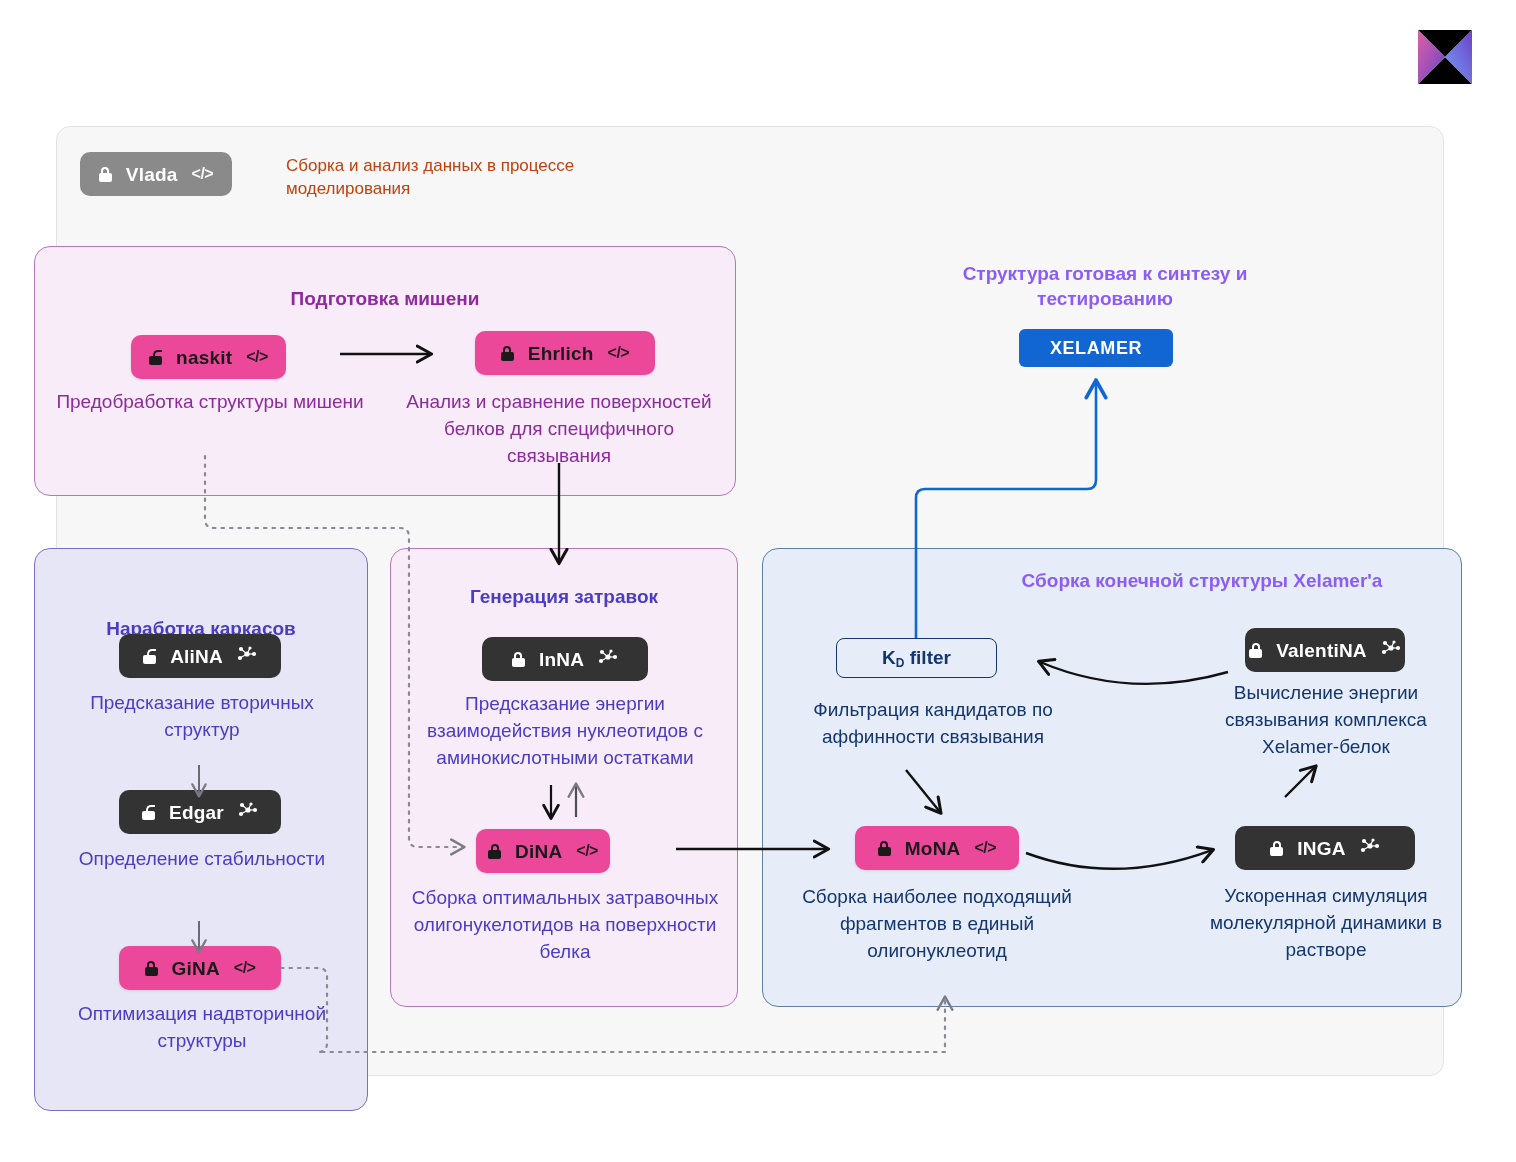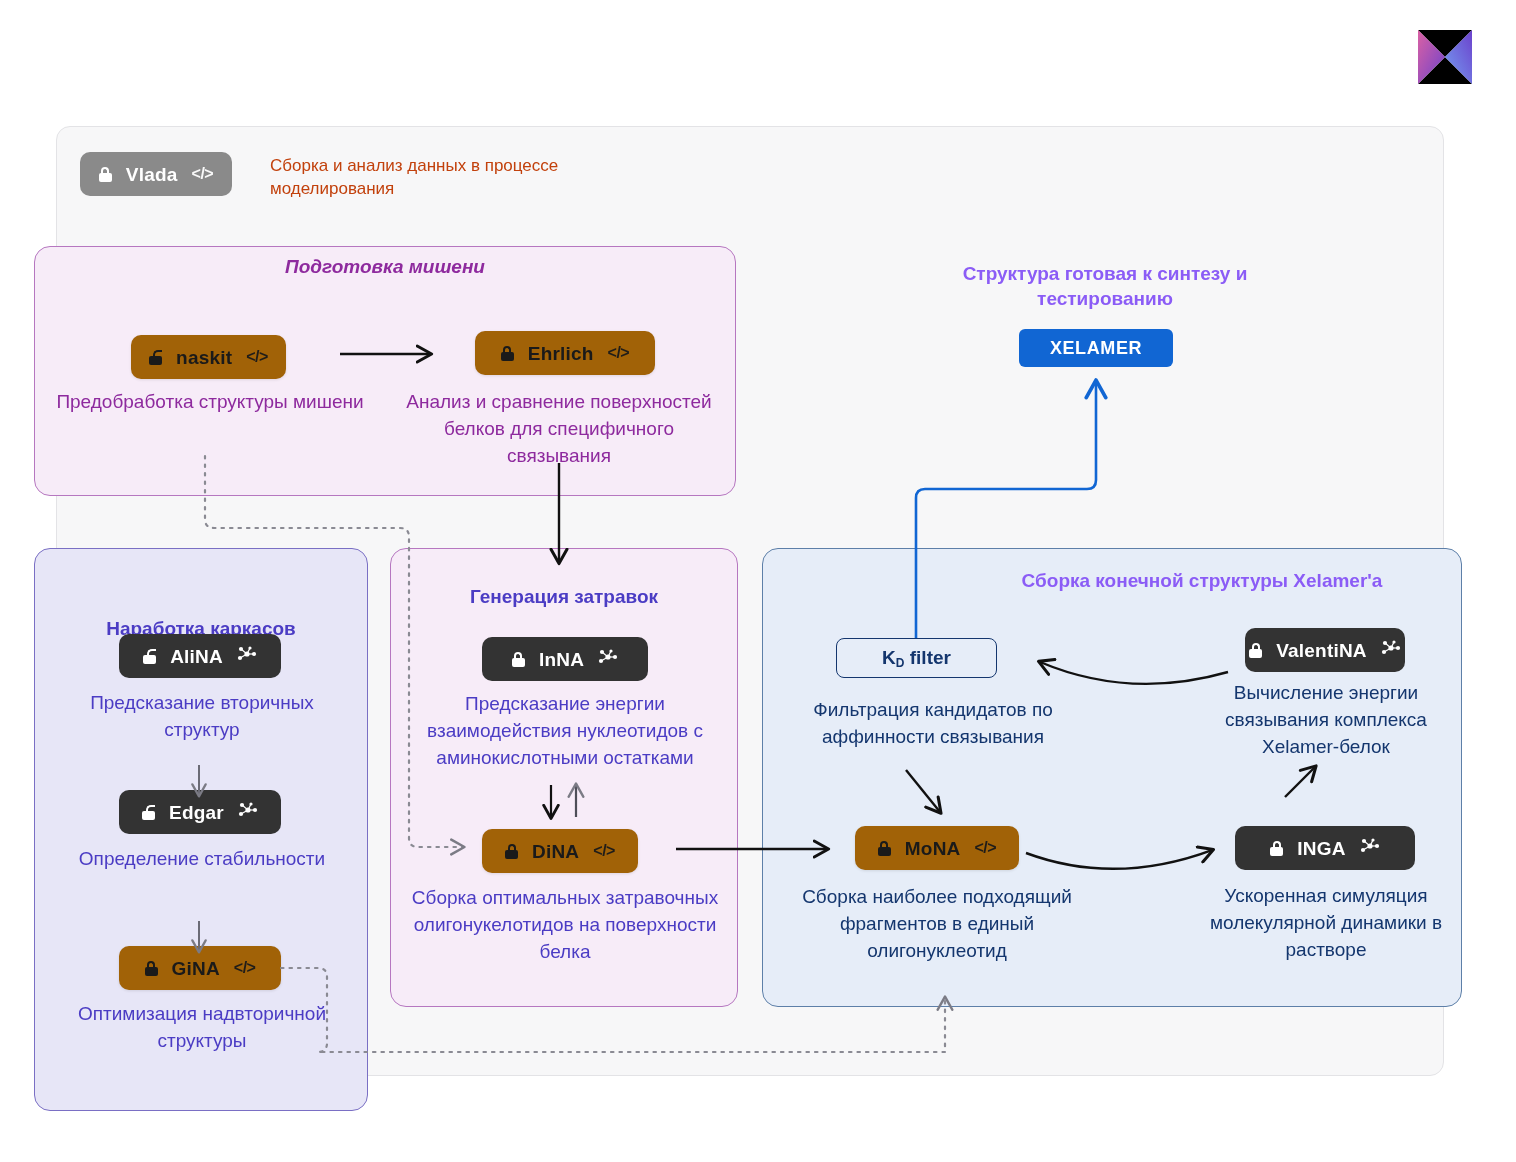--- a/index.html
+++ b/index.html
@@ -16,30 +16,30 @@
   
   .logo{position:absolute;left:1414px;top:28px;width:62px;height:58px;}
 
   
   .outer-frame{
     position:absolute;left:56px;top:126px;width:1386px;height:948px;
     background:#f7f7f8;border:1px solid #e3e3e6;border-radius:14px;
   }
 
   
-  .vlada-row{position:absolute;left:80px;top:152px;display:flex;align-items:flex-start;gap:16px;}
+  .vlada-row{position:absolute;left:80px;top:152px;display:flex;align-items:flex-start;gap:32px;}
   .chip{
     display:inline-flex;align-items:center;justify-content:center;gap:14px;
     border-radius:10px;padding:0 18px;height:44px;box-sizing:border-box;
     font-weight:bold;font-size:19px;letter-spacing:.2px;white-space:nowrap;
   }
   .chip .chip-label{line-height:1;}
   .chip-grey{background:#8a8a8a;color:#ffffff;width:152px;}
   .chip-dark{background:#333333;color:#ffffff;}
-  .chip-white{background:#a16207;color:#1a1a1a;box-shadow:0 1px 3px rgba(0,0,0,.10);}
+  .chip-white{background:#ec4899;color:#1a1a1a;box-shadow:0 1px 3px rgba(0,0,0,.10);}
   .code-tag{font-size:16px;font-weight:bold;letter-spacing:-.5px;opacity:.95;}
   .lock{display:inline-block;width:13px;height:15px;position:relative;flex:0 0 auto;}
   .lock .body{position:absolute;left:0;bottom:0;width:13px;height:9px;border-radius:2px;background:currentColor;}
   .lock .shackle{position:absolute;left:2.5px;top:0;width:8px;height:8px;border:2px solid currentColor;border-bottom:none;border-radius:5px 5px 0 0;box-sizing:border-box;}
   .lock.open .shackle{left:4px;width:9px;border-right:none;border-radius:5px 0 0 0;}
   .vlada-caption{font-size:17px;color:#c2410c;line-height:1.35;max-width:330px;padding-top:3px;margin-left:22px;}
 
   
   .panel{position:absolute;box-sizing:border-box;border-radius:16px;}
   .panel-pink{background:#f7ecf8;border:1.6px solid #b677c0;}
@@ -119,21 +119,21 @@
       <span class="chip-label">Vlada</span>
       <span class="code-tag">&lt;/&gt;</span>
     </div>
     <div class="vlada-caption">Сборка и анализ данных в процессе моделирования</div>
   </div>
 
   <div class="xelamer-title">Структура готовая к синтезу и тестированию</div>
   <div class="xelamer-btn">XELAMER</div>
 
   <div class="panel panel-pink" id="panel-target">
-    <div class="panel-title t-pink" style="top:8px;font-style:italic;">Подготовка мишени</div>
+    <div class="panel-title t-pink" style="top:40px;">Подготовка мишени</div>
 
     <div class="node chip chip-white" style="left:96px;top:88px;width:155px;">
       <span class="lock open">
           <span class="shackle"></span>
           <span class="body"></span>
         </span>
       <span class="chip-label">naskit</span>
       <span class="code-tag">&lt;/&gt;</span>
     </div>
     <div class="desc d-pink" style="left:20px;top:142px;width:310px;">Предобработка структуры мишени</div>
@@ -237,21 +237,21 @@
               <line x1="4" y1="3" x2="10" y2="8"></line>
               <line x1="3" y1="12" x2="10" y2="8"></line>
               <line x1="10" y1="8" x2="17" y2="8"></line>
               <line x1="10" y1="8" x2="13" y2="2"></line>
             </g>
           </svg>
       </span>
     </div>
     <div class="desc d-purple" style="left:8px;top:142px;width:332px;">Предсказание энергии взаимодействия нуклеотидов с аминокислотными остатками</div>
 
-    <div class="node chip chip-white" style="left:91px;top:280px;width:156px;">
+    <div class="node chip chip-white" style="left:85px;top:280px;width:134px;">
       <span class="lock">
           <span class="shackle"></span>
           <span class="body"></span>
         </span>
       <span class="chip-label">DiNA</span>
       <span class="code-tag">&lt;/&gt;</span>
     </div>
     <div class="desc d-purple" style="left:8px;top:336px;width:332px;">Сборка оптимальных затравочных олигонукелотидов на поверхности белка</div>
   </div>
 

